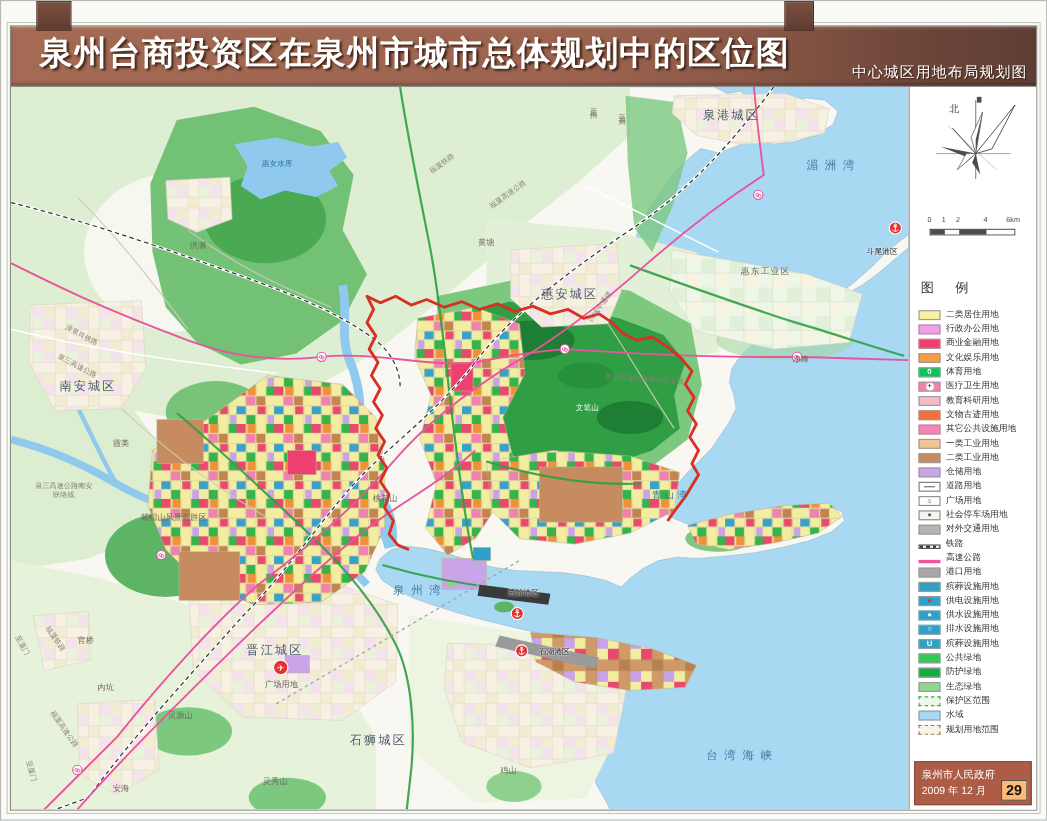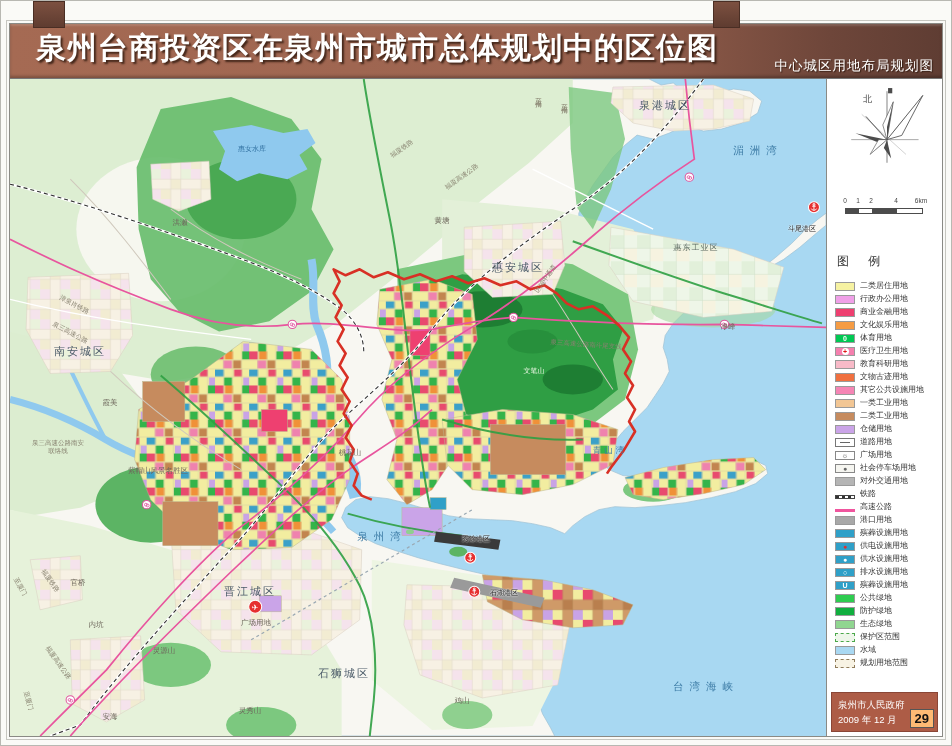--- a/index.html
+++ b/index.html
@@ -318,21 +318,21 @@
             <div class="ml city" style="left: 70px; top: 272px;">南安城区</div>
             <div class="ml town" style="left: 170px; top: 104px; margin-top: 40px;">洪濑</div>
             <div class="ml water" style="left: 242px; top: 70px;">惠女水库</div>
             <div class="ml town" style="left: 432px; top: 142px;">黄塘</div>
             <div class="ml town" style="left: 340px; top: 374px;">桃花山</div>
             <div class="ml peak" style="left: 524px; top: 292px;">文笔山</div>
             <div class="ml town" style="left: 148px; top: 392px; font-family: Liberation Serif, serif;">紫帽山风景名胜区</div>
             <div class="ml town" style="left: 100px; top: 324px;">霞美</div>
             <div class="ml bay" style="left: 372px; top: 458px;">泉州湾</div>
             <div class="ml bay2" style="left: 600px; top: 372px;">青山湾</div>
-            <div class="ml bay" style="left: 696px; top: 608px;">台湾海峡</div>
+            <div class="ml bay" style="left: 665px; top: 608px;">台湾海峡</div>
             <div class="ml city" style="left: 240px; top: 512px;">晋江城区</div>
             <div class="ml town" style="left: 246px; top: 544px;">广场用地</div>
             <div class="ml city" style="left: 334px; top: 594px;">石狮城区</div>
             <div class="ml town" style="left: 154px; top: 572px;">灵源山</div>
             <div class="ml town" style="left: 240px; top: 632px;">灵秀山</div>
             <div class="ml town" style="left: 452px; top: 622px;">鸡山</div>
             <div class="ml town" style="left: 36px; top: 504px; margin-left: 32px;">官桥</div>
             <div class="ml town" style="left: 86px; top: 546px;">内坑</div>
             <div class="ml town" style="left: 100px; top: 638px;">安海</div>
             <div class="ml port" style="left: 466px; top: 460px;">秀涂港区</div>

